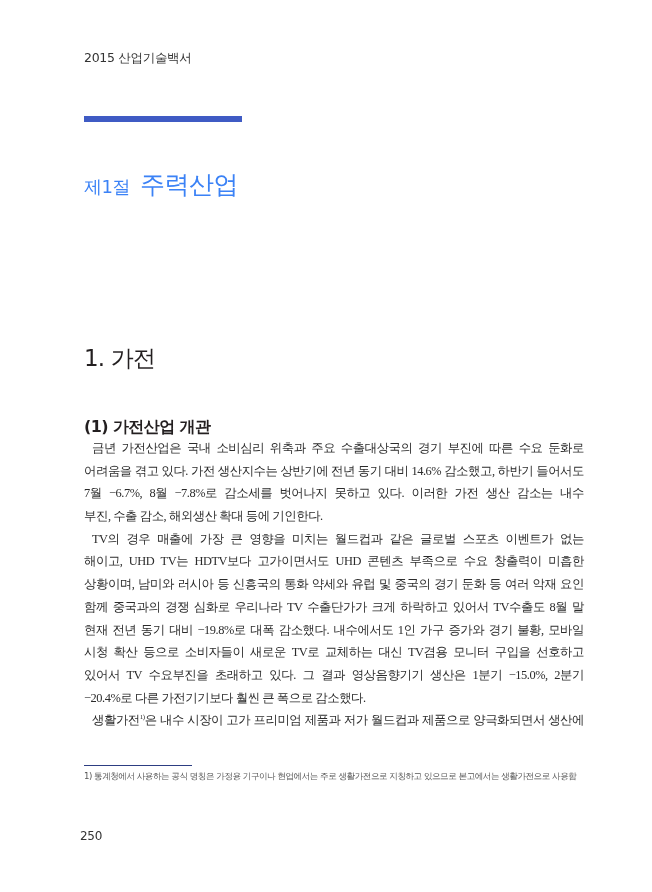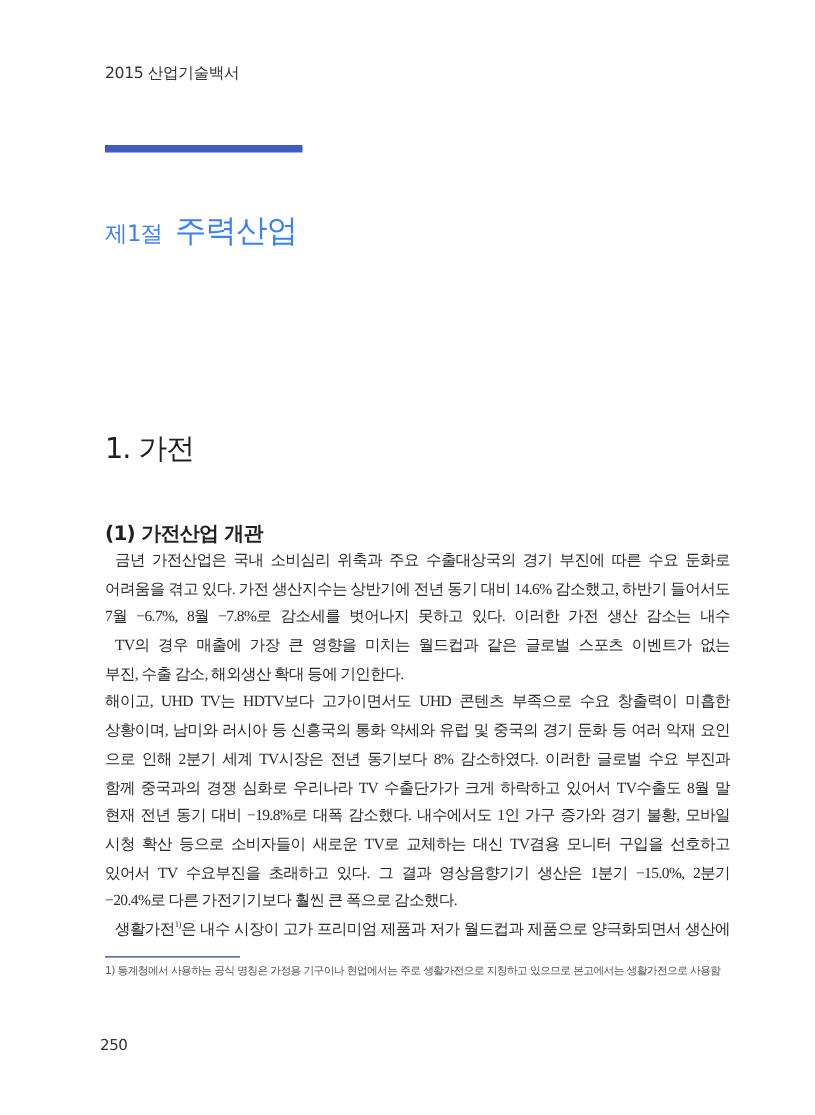--- a/index.html
+++ b/index.html
@@ -72,25 +72,24 @@
 </div>
 
 <div class="section-title">1. 가전</div>
 
 <div class="subsection-title">(1) 가전산업 개관</div>
 
 <div class="body-text">
   <div class="body-line indent">금년 가전산업은 국내 소비심리 위축과 주요 수출대상국의 경기 부진에 따른 수요 둔화로</div>
   <div class="body-line">어려움을 겪고 있다. 가전 생산지수는 상반기에 전년 동기 대비 14.6% 감소했고, 하반기 들어서도</div>
   <div class="body-line">7월 −6.7%, 8월 −7.8%로 감소세를 벗어나지 못하고 있다. 이러한 가전 생산 감소는 내수</div>
+  <div class="body-line last">부진, 수출 감소, 해외생산 확대 등에 기인한다.</div>
   <div class="body-line indent">TV의 경우 매출에 가장 큰 영향을 미치는 월드컵과 같은 글로벌 스포츠 이벤트가 없는</div>
-  <div class="body-line last">부진, 수출 감소, 해외생산 확대 등에 기인한다.</div>
   <div class="body-line">해이고, UHD TV는 HDTV보다 고가이면서도 UHD 콘텐츠 부족으로 수요 창출력이 미흡한</div>
   <div class="body-line">상황이며, 남미와 러시아 등 신흥국의 통화 약세와 유럽 및 중국의 경기 둔화 등 여러 악재 요인</div>
-  <div class="body-line">으로 인해 2분기 세계 TV시장은 전년 동기보다 8% 감소하였다. 이러한 글로벌 수요 부진과</div>
   <div class="body-line">함께 중국과의 경쟁 심화로 우리나라 TV 수출단가가 크게 하락하고 있어서 TV수출도 8월 말</div>
   <div class="body-line">현재 전년 동기 대비 −19.8%로 대폭 감소했다. 내수에서도 1인 가구 증가와 경기 불황, 모바일</div>
   <div class="body-line">시청 확산 등으로 소비자들이 새로운 TV로 교체하는 대신 TV겸용 모니터 구입을 선호하고</div>
   <div class="body-line">있어서 TV 수요부진을 초래하고 있다. 그 결과 영상음향기기 생산은 1분기 −15.0%, 2분기</div>
   <div class="body-line last">−20.4%로 다른 가전기기보다 훨씬 큰 폭으로 감소했다.</div>
   <div class="body-line indent"><span>생활가전</span><span class="fn-mark">1)</span><span>은 내수 시장이 고가 프리미엄 제품과 저가 월드컵과 제품으로 양극화되면서 생산에</span></div>
 </div>
 
 <div class="footnote-rule"></div>
 <div class="footnote">1) 통계청에서 사용하는 공식 명칭은 가정용 기구이나 현업에서는 주로 생활가전으로 지칭하고 있으므로 본고에서는 생활가전으로 사용함</div>

